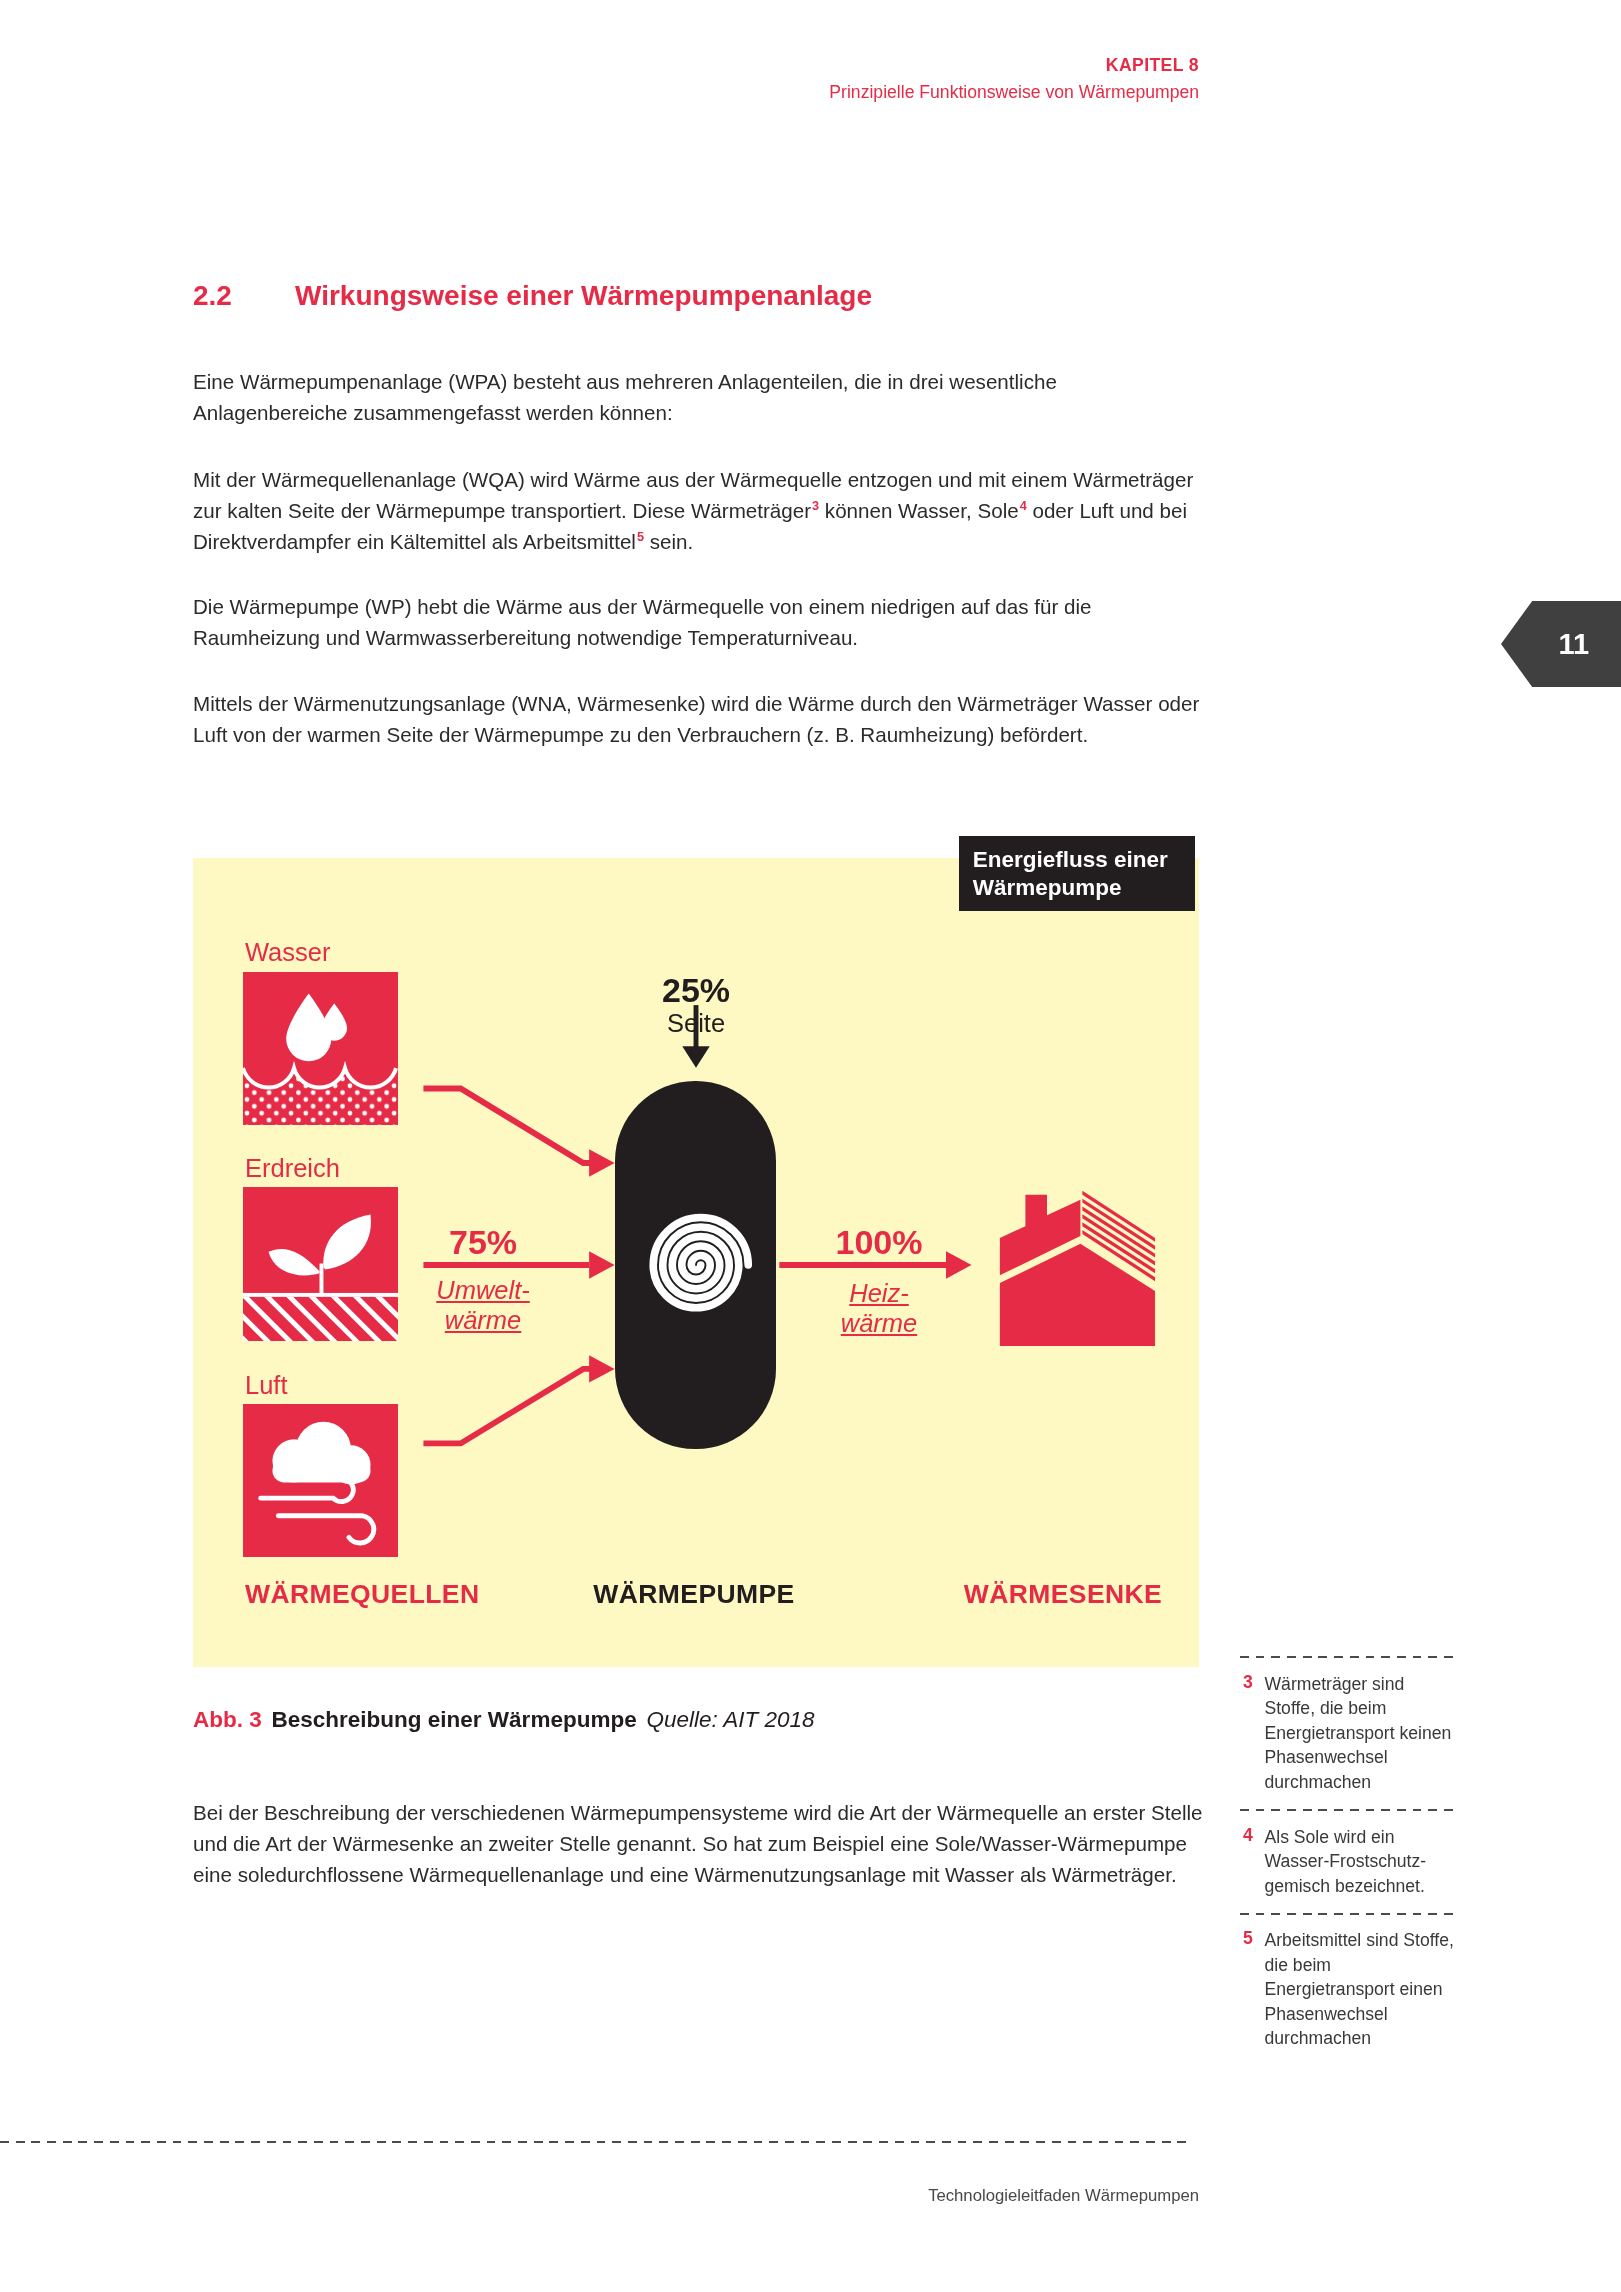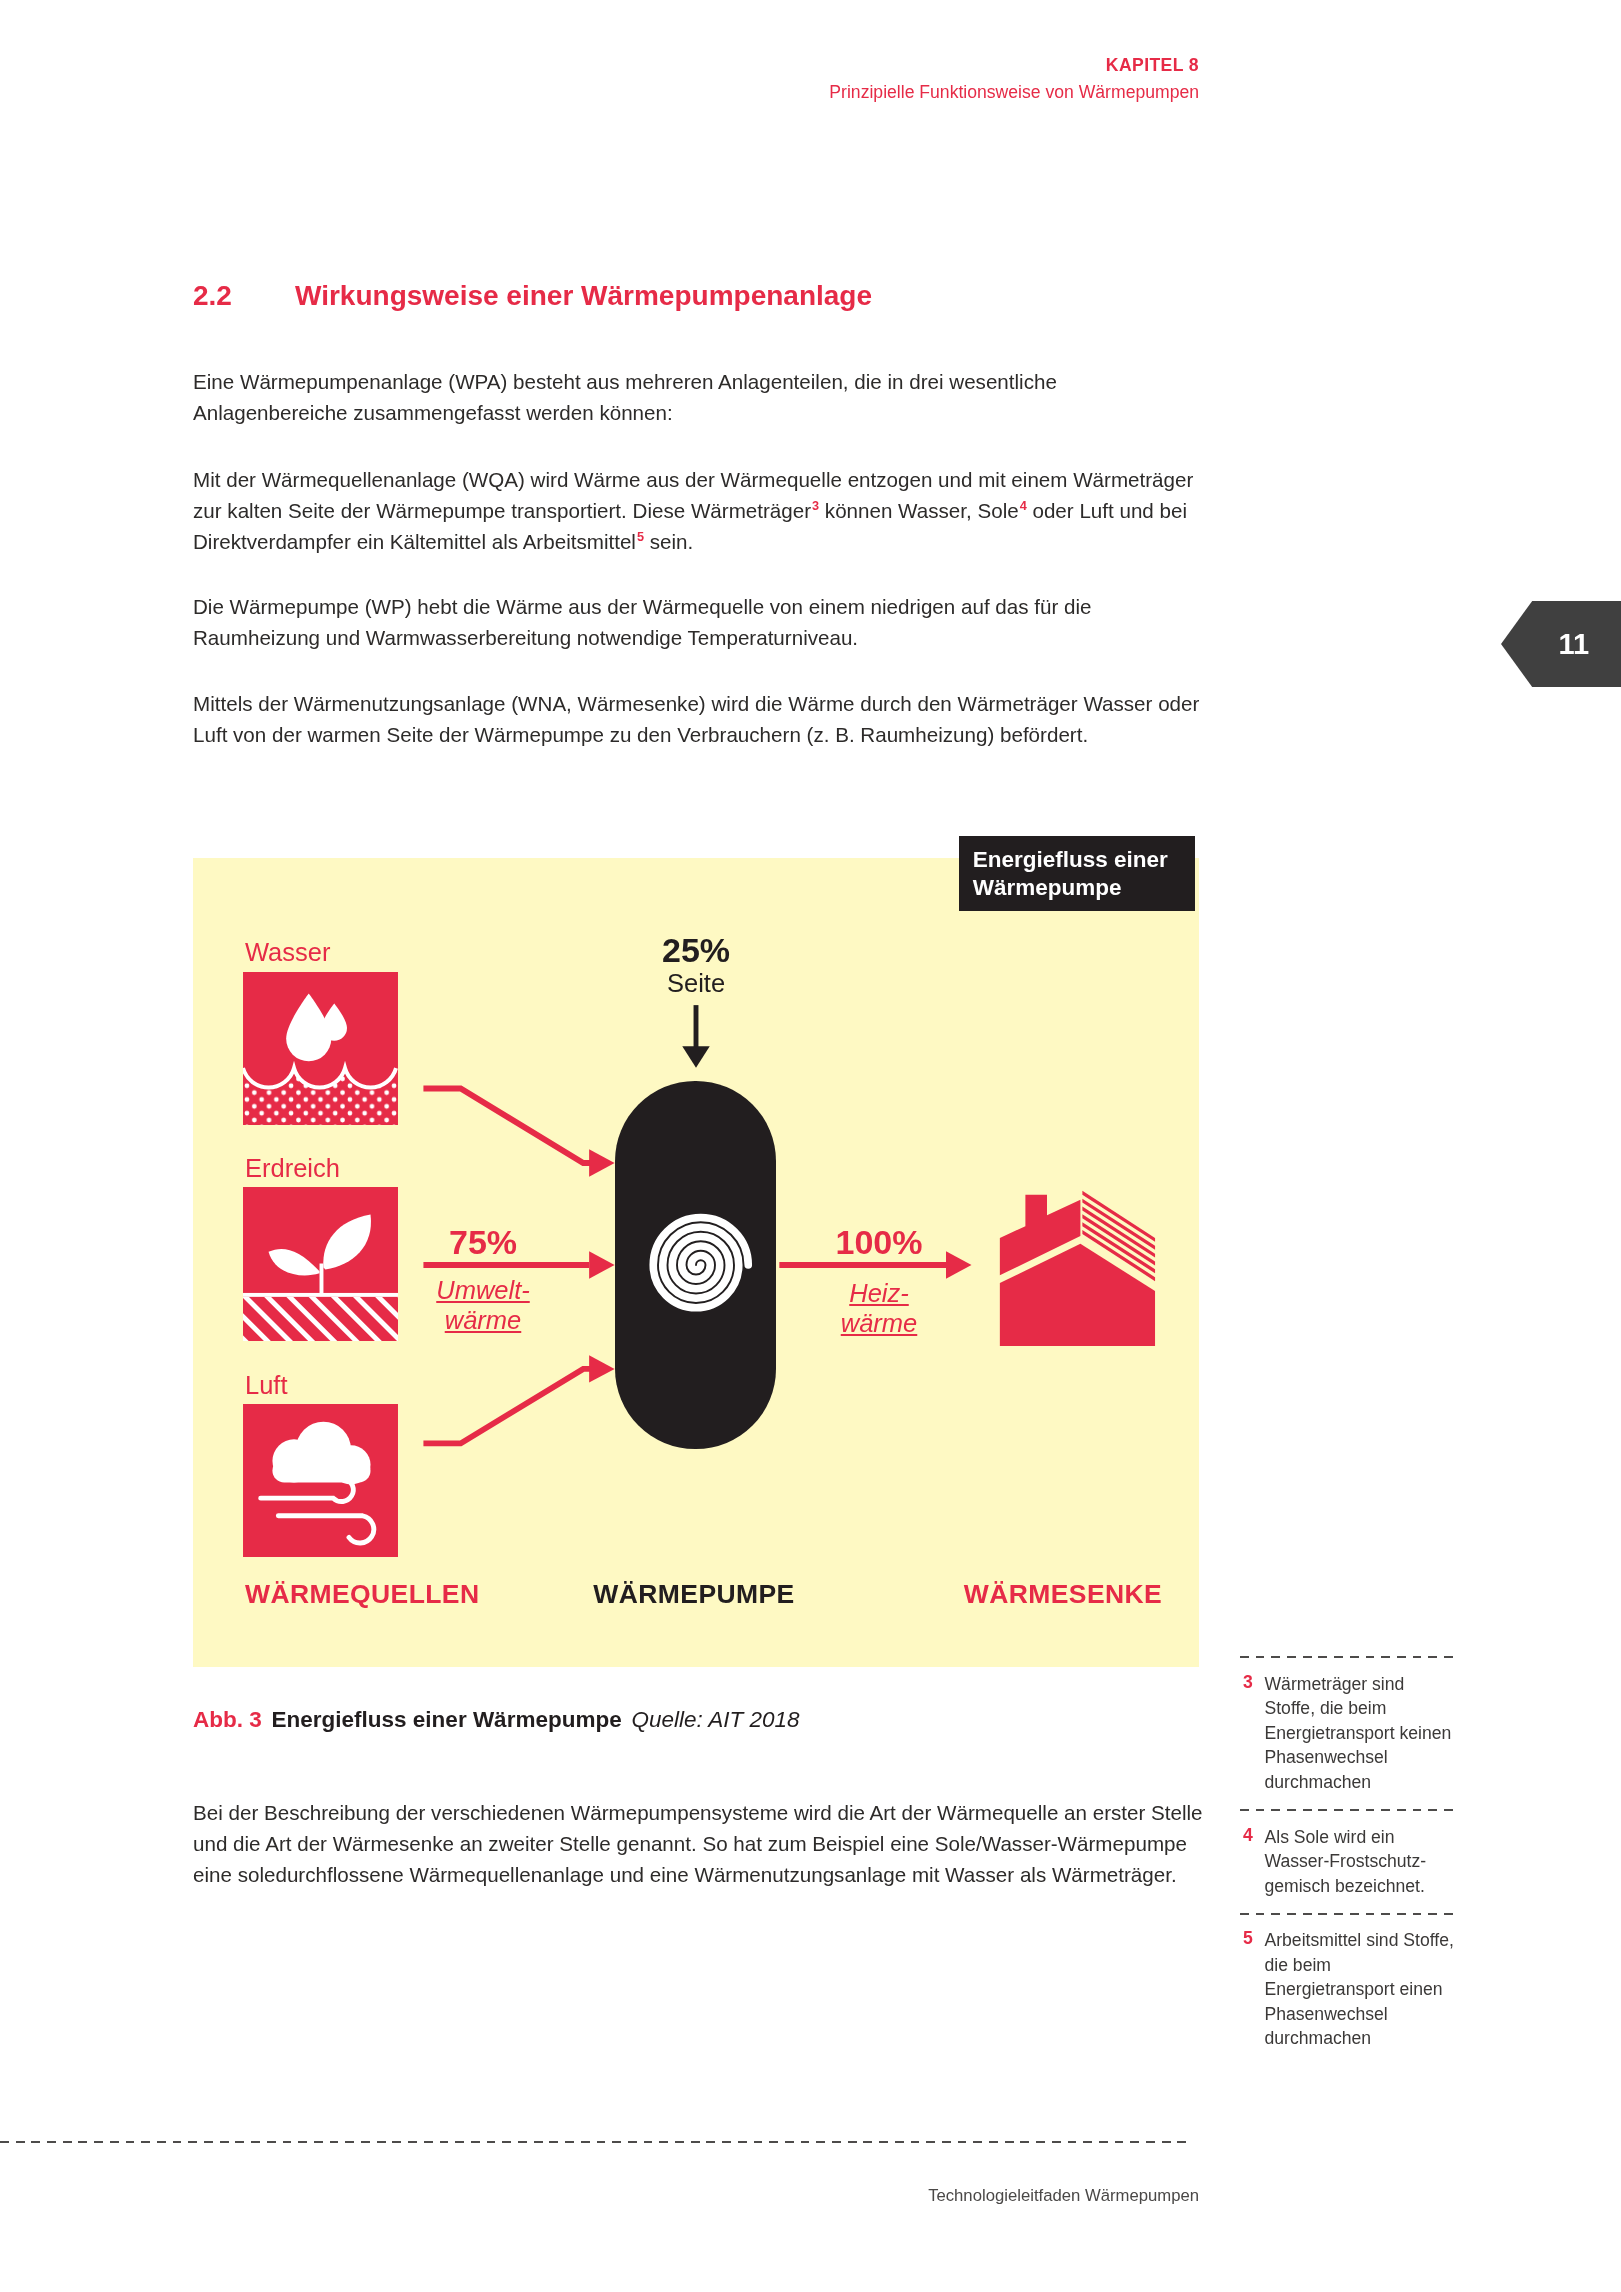--- a/index.html
+++ b/index.html
@@ -34,21 +34,21 @@
   .srclabel{position:absolute;left:52px;font-size:25.5px;color:#E62B47;}
   .icon-tile{position:absolute;left:50px;}
   .red-fill{fill:#E62B47;}
   .capsule{position:absolute;left:422px;top:223px;width:161px;height:368px;background:#221E1F;border-radius:80px;}
   .capsule svg{position:absolute;left:50%;top:50%;transform:translate(-50%,-50%);}
   .pct{position:absolute;transform:translateX(-50%);font-size:34px;font-weight:bold;text-align:center;white-space:nowrap;}
   .pct.redtxt{color:#E62B47;}
   .sublbl{position:absolute;transform:translateX(-50%);font-size:25.5px;line-height:30px;font-style:italic;
           color:#E62B47;text-align:center;white-space:nowrap;text-decoration:underline;}
   .stromwrap{position:absolute;left:503px;top:74px;transform:translateX(-50%);text-align:center;color:#221E1F;}
-  .stromwrap .pcts{font-size:34px;font-weight:bold;line-height:37px;}
+  .stromwrap .pcts{font-size:34px;font-weight:bold;line-height:37px;margin-top:40px;}
   .stromwrap .slbl{font-size:25.5px;line-height:29px;}
   .collbl{position:absolute;top:721px;font-size:26.5px;font-weight:bold;letter-spacing:0.4px;white-space:nowrap;}
   .collbl.red{color:#E62B47;} .collbl.dark{color:#221E1F;}
   .housewrap{position:absolute;left:799px;top:319px;}
 
   
   .caption{position:absolute;left:193px;top:1707px;font-size:22.5px;}
   .caption .abb{color:#E62B47;font-weight:bold;}
   .caption .ct{font-weight:bold;color:#221E1F;margin-left:9.8px;}
   .caption .src{font-style:italic;color:#221E1F;margin-left:9.8px;}
@@ -197,21 +197,21 @@
         </g>
       </svg>
     </div>
 
     <div class="collbl red" style="left:52px;">WÄRMEQUELLEN</div>
     <div class="collbl dark" style="left:501px;transform:translateX(-50%);">WÄRMEPUMPE</div>
     <div class="collbl red" style="left:870px;transform:translateX(-50%);">WÄRMESENKE</div>
   </div>
 
   <div class="caption">
-    <span class="abb">Abb. 3</span><span class="ct">Energiefluss einer Wärmepumpe</span><span class="src">Quelle: AIT 2018</span>
+    <span class="abb">Abb. 3</span><span class="ct">Beschreibung einer Wärmepumpe</span><span class="src">Quelle: AIT 2018</span>
   </div>
 
   <div class="fnotes">
     <div class="dashes"></div>
     <div class="fn">
       <span class="n">3</span>
       <span class="t">Wärmeträger sind Stoffe, die beim Energietransport keinen Phasenwechsel durchmachen</span>
     </div>
     <div class="dashes"></div>
     <div class="fn">

